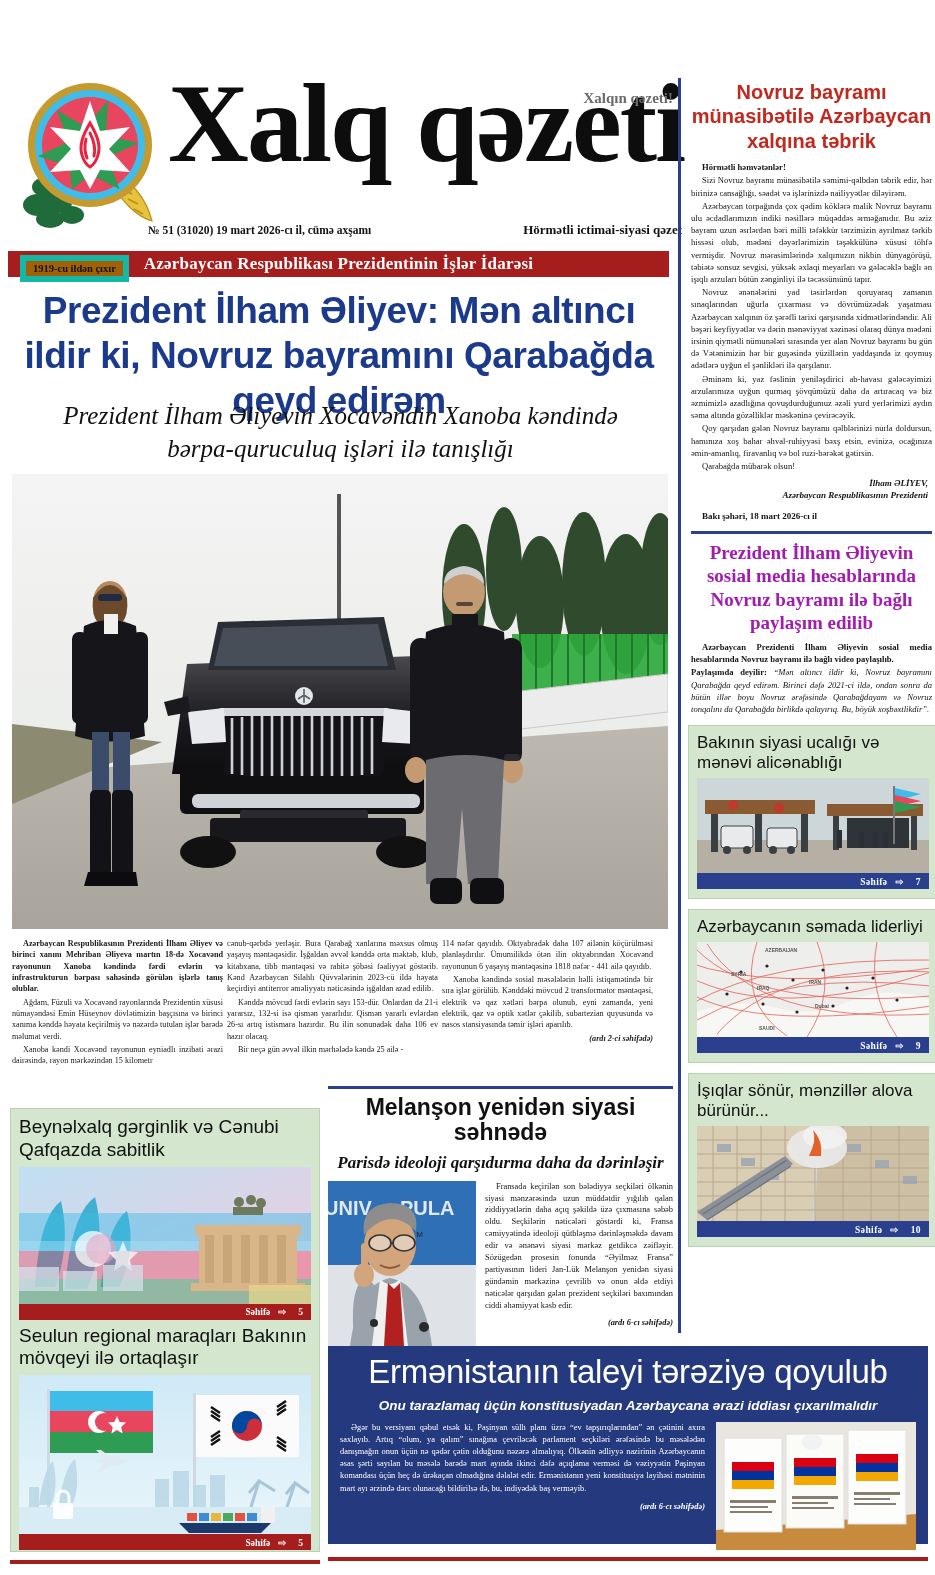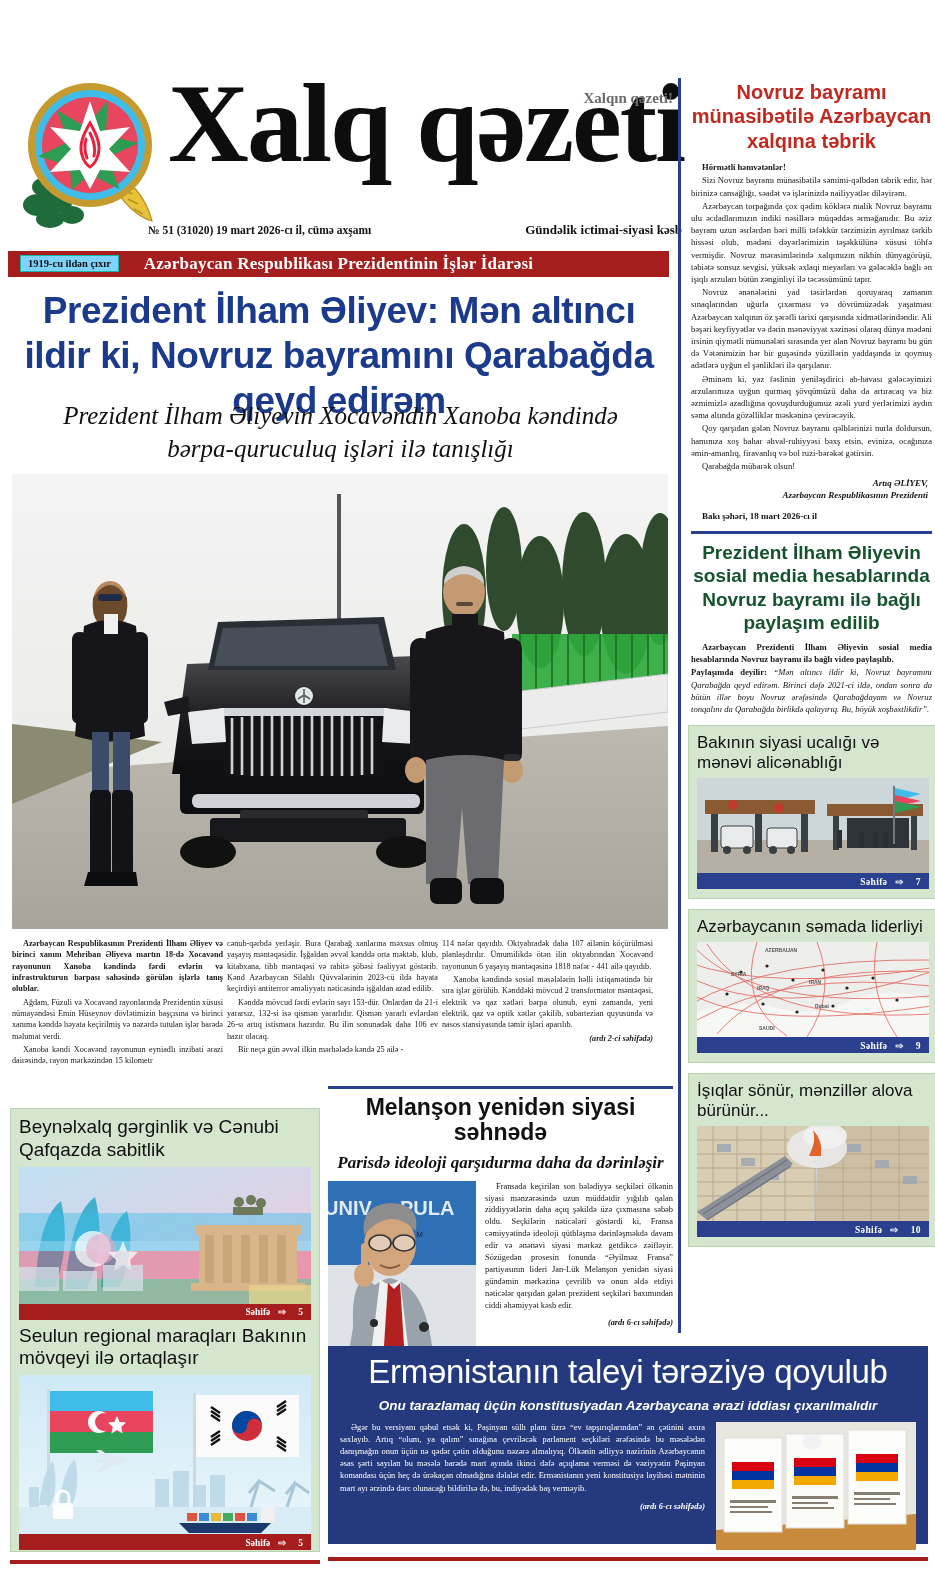--- a/index.html
+++ b/index.html
@@ -35,22 +35,22 @@
     font-size: 13px; font-weight: bold; color: #111;
   }
 
   
   .red-banner {
     position: absolute; left: 8px; top: 251px; width: 661px; height: 26px;
     background: #a51d1d; color: #fff;
   }
   .since-badge {
     position: absolute; left: 12px; top: 4px;
-    background: #7dd3fc; color: #111; font-size: 10.5px; font-weight: bold;
-    padding: 2px 7px; border: 1px solid #14b8a6;
+    background: #a16207; color: #111; font-size: 10.5px; font-weight: bold;
+    padding: 2px 7px; border: 6px solid #14b8a6;
   }
   .banner-title {
     position: absolute; left: 0; right: 0; top: 3px; text-align: center;
     font-size: 17px; font-weight: bold; letter-spacing: 0.2px;
   }
 
   
   .main-head {
     position: absolute; left: 10px; top: 288px; width: 658px;
     text-align: center; color: #1b3a8c;
@@ -93,21 +93,21 @@
     padding: 2px 2px 8px 2px;
   }
   .rc-text { font-size: 8.6px; line-height: 1.42; text-align: justify; color: #141414; padding: 0 3px; }
   .rc-text p { text-indent: 11px; margin-bottom: 1px; }
   .rc-text p.bold-lead { font-weight: bold; text-indent: 11px; }
   .rc-sign { text-align: right; font-style: italic; font-weight: bold; font-size: 9px;
     line-height: 1.35; margin-top: 5px; padding-right: 4px; }
   .rc-place { font-size: 9px; font-weight: bold; margin-top: 8px; padding-left: 11px; }
   .rc-divider { height: 3px; background: #2b3f8f; margin: 9px 3px 7px 3px; }
   .rc-head-red2 {
-    color: #14532d; font-family: Liberation Sans, sans-serif;
+    color: #a21caf; font-family: Liberation Serif, serif;
     font-weight: bold; font-size: 19px; line-height: 1.22; text-align: center;
     padding: 0 2px 7px 2px;
   }
   .rc-text-italic { font-style: italic; }
 
   
   .promo-box {
     margin-top: 10px; background: #d4e6cd; border: 1px solid #b9d3ae;
     padding: 7px 8px 9px 8px; width: 250px;
   }
@@ -215,21 +215,21 @@
           <path d="M0,-22 C7,-10 11,0 8,10 C6,18 0,22 0,22 C0,22 -6,18 -8,10 C-11,0 -7,-10 0,-22 Z"></path>
           <path d="M0,-12 C4,-4 6,3 4,11"></path>
           <path d="M-4,-6 C-6,2 -5,8 -3,13"></path>
         </g>
       </svg>
     </div>
 
     <div class="wordmark">Xalq qəzeti</div>
     <div class="tagline">Xalqın qəzeti!</div>
     <div class="issue-line">№ 51 (31020) 19 mart 2026-cı il, cümə axşamı</div>
-    <div class="daily-line">Gündəlik ictimai-siyasi kəsb</div>
+    <div class="daily-line">Hörmətli ictimai-siyasi qəzet</div>
   </div>
 
   <div class="red-banner">
     <div class="since-badge">1919-cu ildən çıxır</div>
     <div class="banner-title">Azərbaycan Respublikası Prezidentinin İşlər İdarəsi</div>
   </div>
 
   <div class="main-head">Prezident İlham Əliyev: Mən altıncı ildir ki, Novruz bayramını Qarabağda qeyd edirəm</div>
   <div class="main-sub">Prezident İlham Əliyevin Xocavəndin Xanoba kəndində bərpa-quruculuq işləri ilə tanışlığı</div>
 
@@ -361,21 +361,21 @@
 
     <div class="rc-text">
       <p class="bold-lead">Hörmətli həmvətənlər!</p>
       <p>Sizi Novruz bayramı münasibətilə səmimi-qəlbdən təbrik edir, hər birinizə cansağlığı, səadət və işlərinizdə nailiyyətlər diləyirəm.</p>
       <p>Azərbaycan torpağında çox qədim köklərə malik Novruz bayramı ulu əcdadlarımızın indiki nəsillərə müqəddəs ərməğanıdır. Bu əziz bayram uzun əsrlərdən bəri milli təfəkkür tərzimizin ayrılmaz tərkib hissəsi olub, mədəni dəyərlərimizin təşəkkülünə xüsusi töhfə vermişdir. Novruz mərasimlərində xalqımızın nikbin dünyagörüşü, təbiətə sonsuz sevgisi, yüksək əxlaqi meyarları və gələcəklə bağlı ən işıqlı arzuları bütün zənginliyi ilə təcəssümünü tapır.</p>
       <p>Novruz ənənələrini yad təsirlərdən qoruyaraq zamanın sınaqlarından uğurla çıxarması və dövrümüzədək yaşatması Azərbaycan xalqının öz şərəfli tarixi qarşısında xidmətlərindəndir. Ali bəşəri keyfiyyətlər və dərin mənəviyyat xəzinəsi olaraq dünya mədəni irsinin qiymətli nümunələri sırasında yer alan Novruz bayramı bu gün də Vətənimizin hər bir guşəsində yüzillərin yaddaşında iz qoymuş adətlərə uyğun el şənlikləri ilə qarşılanır.</p>
       <p>Əminəm ki, yaz fəslinin yeniləşdirici ab-havası gələcəyimizi arzularımıza uyğun qurmaq şövqümüzü daha da artıracaq və biz əzmimizlə azadlığına qovuşdurduğumuz əzəli yurd yerlərimizi aydın səma altında gözəlliklər məskəninə çevirəcəyik.</p>
       <p>Qoy qarşıdan gələn Novruz bayramı qəlblərinizi nurla doldursun, hamınıza xoş bahar əhval-ruhiyyəsi bəxş etsin, evinizə, ocağınıza əmin-amanlıq, firavanlıq və bol ruzi-bərəkət gətirsin.</p>
       <p>Qarabağda mübarək olsun!</p>
       <div class="rc-sign">
-        <div>Artıq ƏLİYEV,</div>
+        <div>İlham ƏLİYEV,</div>
         <div>Azərbaycan Respublikasının Prezidenti</div>
       </div>
       <div class="rc-place">Bakı şəhəri, 18 mart 2026-cı il</div>
     </div>
 
     <div class="rc-divider"></div>
 
     <div class="rc-head-red2">Prezident İlham Əliyevin sosial media hesablarında Novruz bayramı ilə bağlı paylaşım edilib</div>
     <div class="rc-text">
       <p class="bold-lead">Azərbaycan Prezidenti İlham Əliyevin sosial media hesablarında Novruz bayramı ilə bağlı video paylaşılıb.</p>

